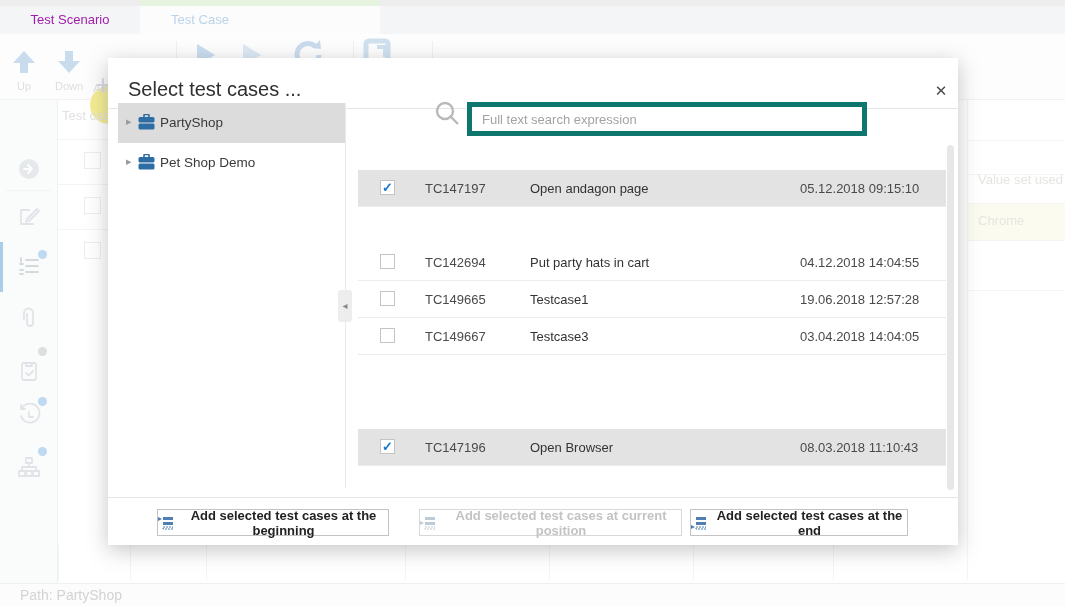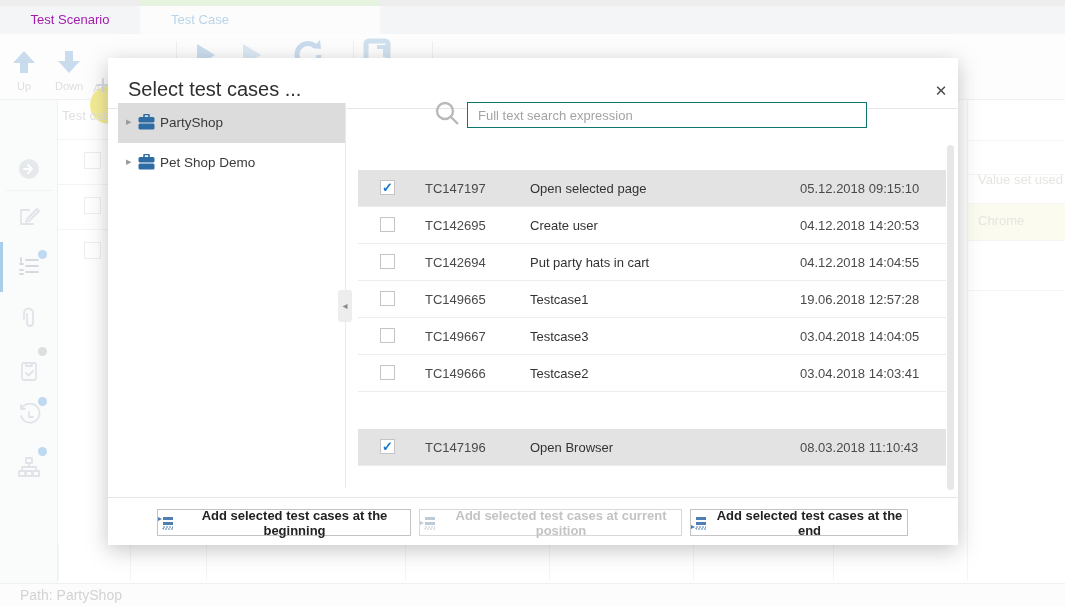--- a/index.html
+++ b/index.html
@@ -47,21 +47,21 @@
   .tree { left:10px; top:45px; width:227px; }
   .tree-item { position:relative; width:227px; height:40px; font-size:13.5px; color:#3a3a3a; }
   .tree-item.sel { background:#dcdcdc; }
   .tree-caret { position:absolute; left:8px; top:12px; color:#9a9a9a; font-size:11px; }
   .tree-ico { position:absolute; left:20px; top:11px; }
   .tree-lbl { position:absolute; left:42px; top:12px; }
   .vsep { left:237px; top:45px; width:1px; height:385px; background:#e9e9e9; }
   .splitter { left:230px; top:232px; width:14px; height:32px; background:#ededed; border-radius:3px;
               color:#8a8a8a; font-size:10px; text-align:center; line-height:32px; cursor:col-resize; }
   .search-row { left:326px; top:42px; }
-  .search-input { left:359px; top:44px; width:400px; height:26px; border:1px solid #0f766e;
+  .search-input { left:359px; top:44px; width:400px; height:26px; border:5px solid #0f766e;
                   font-size:13px; color:#333; padding:12px 10px; outline:none;
                   font-family:"Liberation Sans", sans-serif; }
   .search-input::placeholder { color:#a3a3a3; }
   .thead { left:250px; top:83px; width:588px; height:28px; }
   .th { position:absolute; top:7px; font-size:11px; font-weight:bold; color:#9b9b9b; letter-spacing:.4px; }
   .cb { position:absolute; width:15px; height:15px; border:1px solid #c4c4c4; background:#fff; }
   .cb .mark { position:absolute; left:1px; top:-1px; color:#1879cf; font-size:13px; font-weight:bold; }
   .cb-ind { position:absolute; width:14px; height:14px; border:1px solid #b3b3b3; background:#fff; }
   .cb-ind::after { content:""; position:absolute; left:3px; top:3px; width:6px; height:6px; background:#1673c7; }
   .trow { position:absolute; left:250px; width:588px; height:37px; border-bottom:1px solid #ececec;
@@ -252,65 +252,53 @@
     <path d="M17 17 L24 24" stroke="#b9b9b9" stroke-width="2.4"></path>
     </svg>
   <input class="abs search-input" type="text" placeholder="Full text search expression" style="">
 
 
   <div class="trow sel" style="top:112px;">
     <div class="cb">
         <span class="mark">✓</span>
       </div>
     <span class="td-id">TC147197</span>
-    <span class="td-name">Open selected page</span>
+    <span class="td-name">Open andagon page</span>
     <span class="td-date">05.12.2018 09:15:10</span>
-  </div>
-  <div class="trow" style="top:149px;">
-    <div class="cb"></div>
-    <span class="td-id">TC142695</span>
-    <span class="td-name">Create user</span>
-    <span class="td-date">04.12.2018 14:20:53</span>
   </div>
   <div class="trow" style="top:186px;">
     <div class="cb"></div>
     <span class="td-id">TC142694</span>
     <span class="td-name">Put party hats in cart</span>
     <span class="td-date">04.12.2018 14:04:55</span>
   </div>
   <div class="trow" style="top:223px;">
     <div class="cb"></div>
     <span class="td-id">TC149665</span>
     <span class="td-name">Testcase1</span>
     <span class="td-date">19.06.2018 12:57:28</span>
   </div>
   <div class="trow" style="top:260px;">
     <div class="cb"></div>
     <span class="td-id">TC149667</span>
     <span class="td-name">Testcase3</span>
     <span class="td-date">03.04.2018 14:04:05</span>
-  </div>
-  <div class="trow" style="top:297px;">
-    <div class="cb"></div>
-    <span class="td-id">TC149666</span>
-    <span class="td-name">Testcase2</span>
-    <span class="td-date">03.04.2018 14:03:41</span>
   </div>
   <div class="trow sel" style="top:371px;">
     <div class="cb">
         <span class="mark">✓</span>
       </div>
     <span class="td-id">TC147196</span>
     <span class="td-name">Open Browser</span>
     <span class="td-date">08.03.2018 11:10:43</span>
   </div>
   <div class="abs scrollbar"></div>
 
   <div class="abs dlg-footer-line"></div>
-  <button class="btn" style="left:49px;width:254px;">
+  <button class="btn" style="left:49px;width:232px;">
     <svg width="15" height="14" viewBox="0 0 15 14">
       <path d="M0 1 l4 2 -4 2 Z" fill="#4d7fb3"></path>
       <rect x="5" y="1" width="10" height="3" fill="#4d7fb3"></rect>
       <rect x="5" y="6" width="10" height="3" fill="#4d7fb3"></rect>
       <rect x="5" y="11" width="10" height="2" fill="none" stroke="#4d7fb3" stroke-dasharray="2 1"></rect>
       </svg>
     <span>Add selected test cases at the beginning</span>
   </button>
   <button class="btn disabled" style="left:311px;width:263px;">
     <svg width="15" height="14" viewBox="0 0 15 14">

